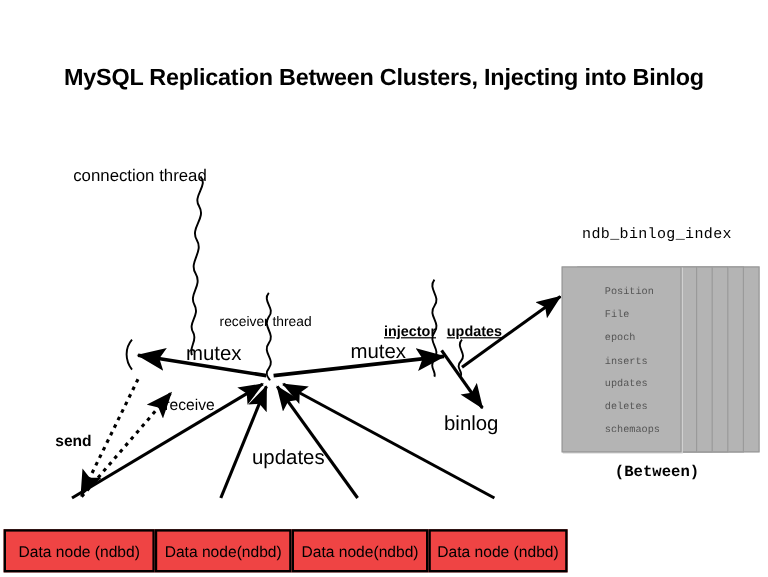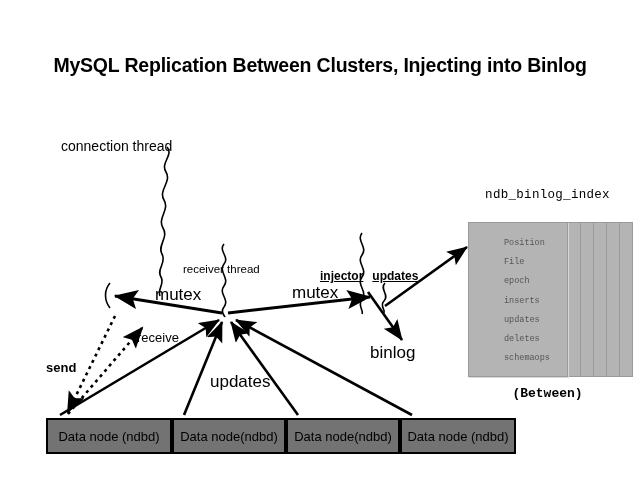--- a/index.html
+++ b/index.html
@@ -164,30 +164,29 @@
     margin-left: 28px;
   }
   .tbl-rows div { height: 19.2px; }
 
   
   #vec { position: absolute; left: 0; top: 0; width: 640px; height: 481px; pointer-events: none; }
 
   
   .data-node {
     position: absolute;
-    top: 418px;
+    top: 441px;
     height: 36px;
     border: 2px solid #000;
     box-sizing: border-box;
-    background: #737373;
+    background: #ef4444;
     font-size: 13px;
     display: flex;
     align-items: center;
     justify-content: center;
-    margin-left: 43px;
   }
   #data-node-0 { left: 3px;   width: 126px; }
   #data-node-1 { left: 129px; width: 114px; }
   #data-node-2 { left: 243px; width: 114px; }
   #data-node-3 { left: 357px; width: 116px; }
 </style>
 </head>
 <body>
 
 <div id="stage">

